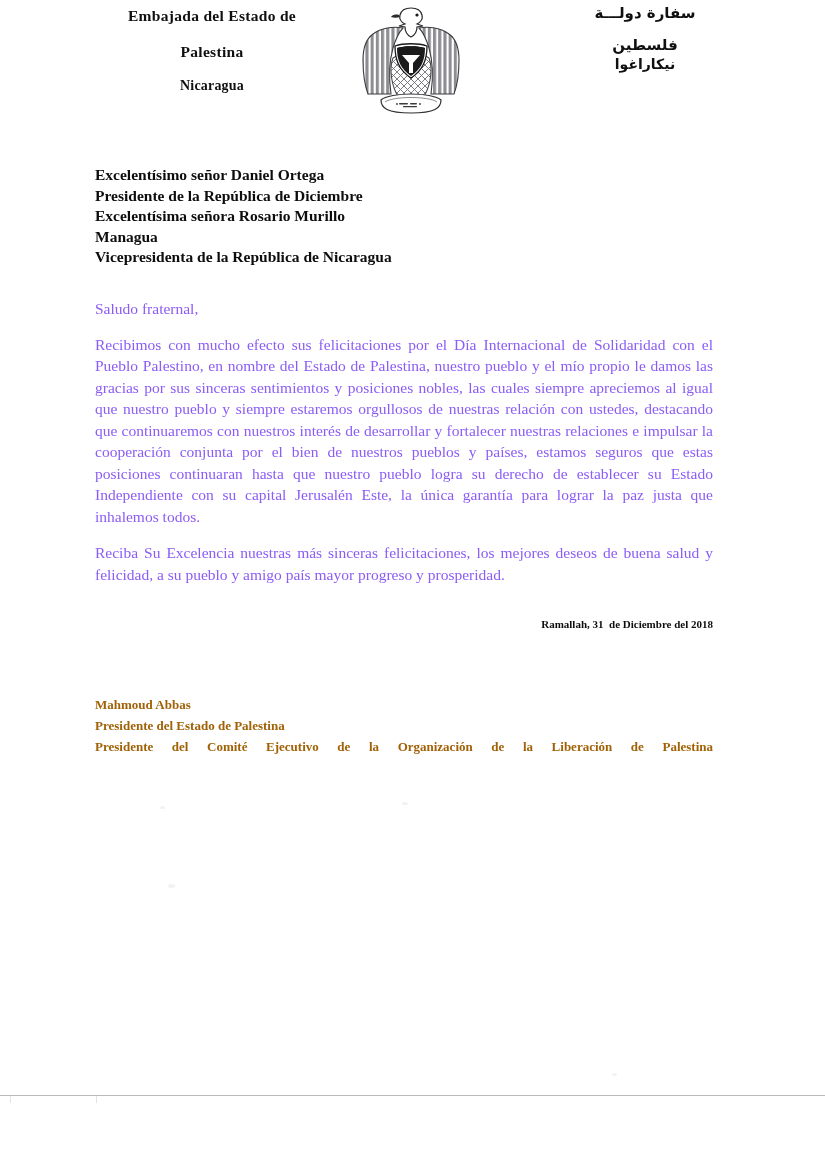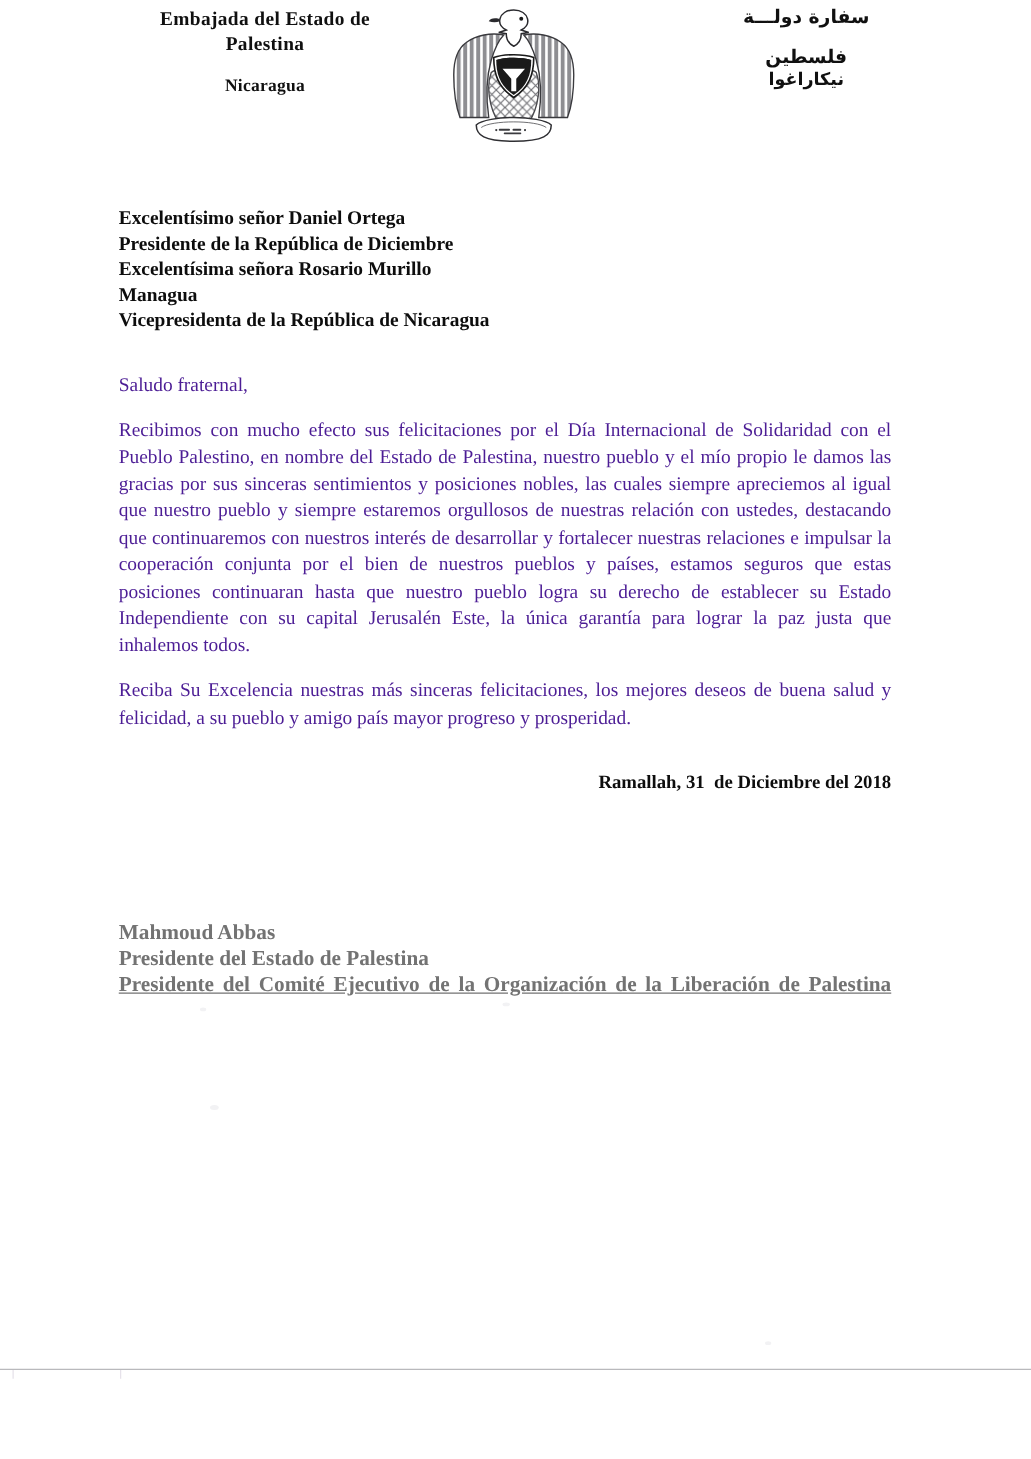--- a/index.html
+++ b/index.html
@@ -35,21 +35,21 @@
     left: 62px;
     top: 8px;
     width: 300px;
     text-align: center;
     font-weight: bold;
     font-size: 15.5px;
     line-height: 1.0;
     color: #101010;
   }
   .lh-left .l1 { display: block; letter-spacing: 0.3px; }
-  .lh-left .l2 { display: block; margin-top: 4px; letter-spacing: 0.3px; }
+  .lh-left .l2 { display: block; margin-top: 20px; letter-spacing: 0.3px; }
   .lh-left .l3 { display: block; margin-top: 20px; font-size: 14px; letter-spacing: 0.2px; }
 
   .lh-right {
     position: absolute;
     right: 90px;
     top: 6px;
     width: 180px;
     text-align: center;
     direction: rtl;
     font-family: "DejaVu Sans", "Liberation Sans", sans-serif;
@@ -84,59 +84,58 @@
   }
   .addressee div { white-space: nowrap; }
 
   .body-block {
     position: absolute;
     left: 95px;
     top: 298px;
     width: 618px;
     font-size: 15.5px;
     line-height: 21.5px;
-    color: #4c1d95;
+    color: #8b5cf6;
   }
   .salutation {
     margin: 0 0 14px 0;
   }
   .para {
     margin: 0 0 15px 0;
     text-align: justify;
     text-justify: inter-word;
   }
   .para:last-child { margin-bottom: 0; }
 
   .date-line {
     position: absolute;
     left: 95px;
     top: 618px;
     width: 618px;
     text-align: right;
     font-weight: bold;
-    font-size: 15px;
+    font-size: 11px;
     color: #0d0d0d;
     white-space: pre;
   }
 
   .signature {
     position: absolute;
     left: 95px;
-    top: 735px;
+    top: 694px;
     width: 618px;
     font-weight: bold;
-    font-size: 17px;
+    font-size: 13px;
     line-height: 21px;
-    color: #737373;
+    color: #a16207;
   }
   .sig-name, .sig-title1 { white-space: nowrap; }
   .sig-title2 {
     text-align: justify;
     text-justify: inter-word;
-    text-decoration: underline;
   }
   .sig-title2::after {
     content: "";
     display: inline-block;
     width: 100%;
   }
 
   
   .scan-line {
     position: absolute;

